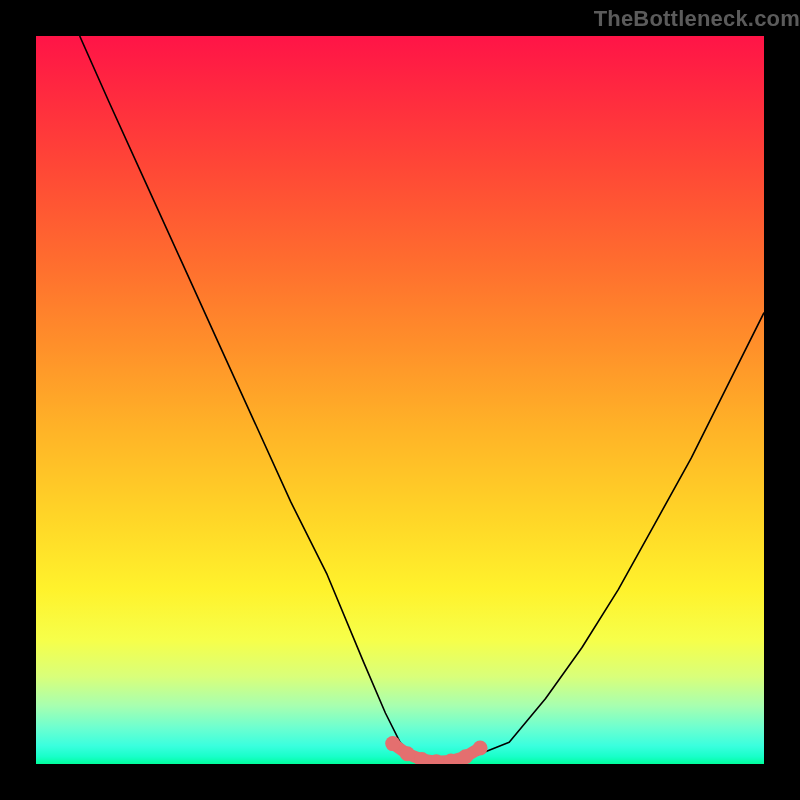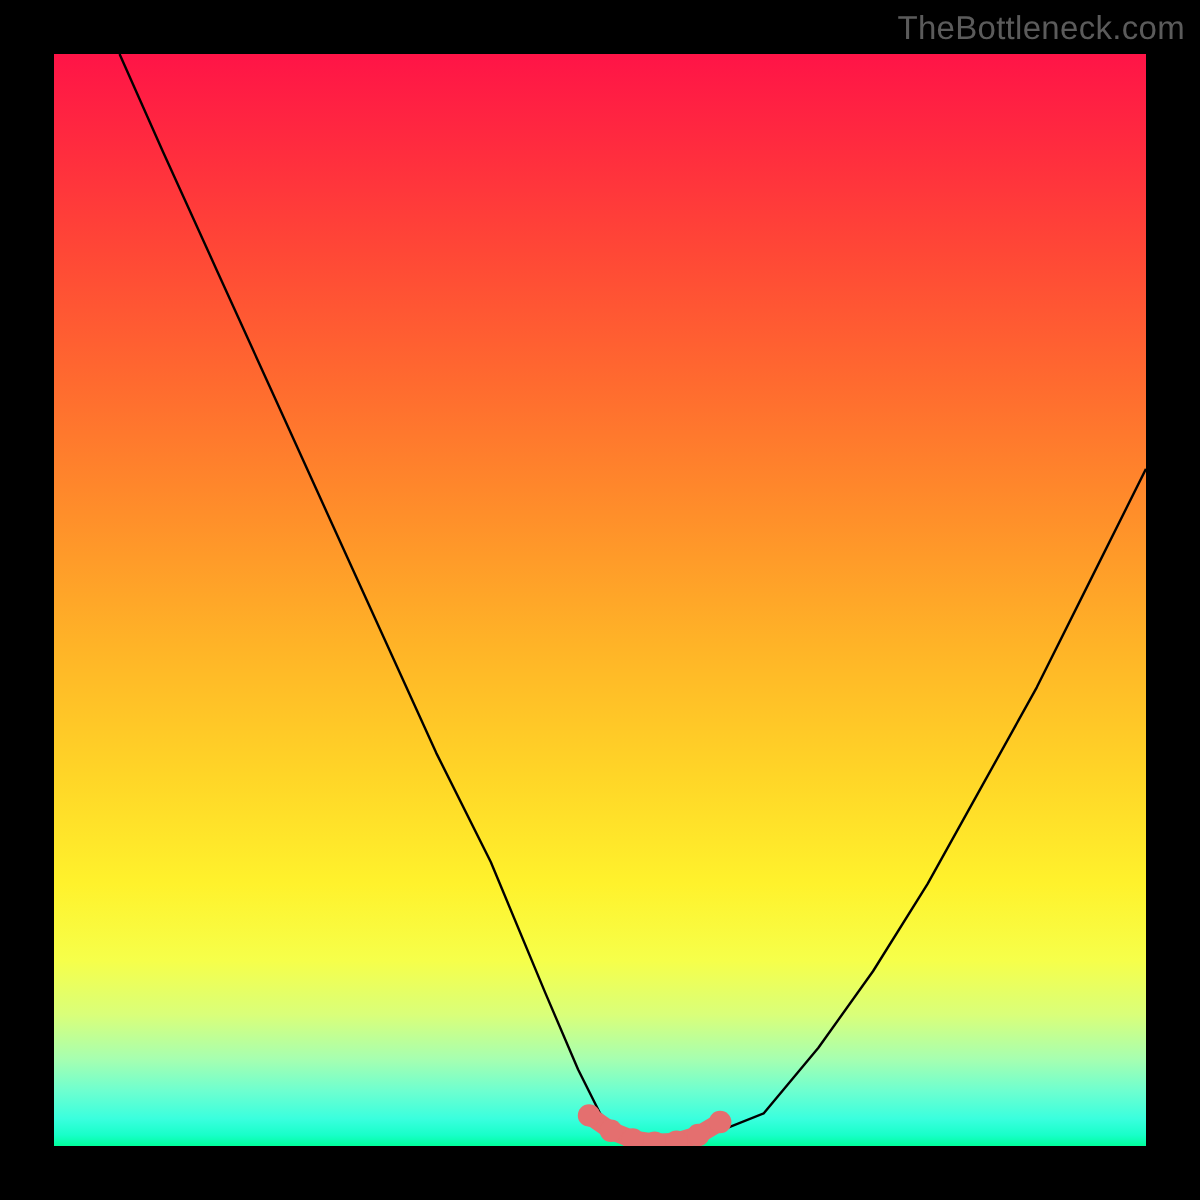--- a/index.html
+++ b/index.html
@@ -13,24 +13,24 @@
   }
   .frame {
     position: relative;
     width: 800px;
     height: 800px;
     background: #000;
   }
   .watermark {
     position: absolute;
     top: 6px;
-    right: 10px;
+    right: 0;
     color: #5b5b5b;
     font-size: 22px;
-    font-weight: 400;
+    font-weight: 700;
     letter-spacing: 0.2px;
     z-index: 20;
     user-select: none;
   }
   .plot-area {
     position: absolute;
     left: 36px;
     top: 36px;
     width: 728px;
     height: 728px;

